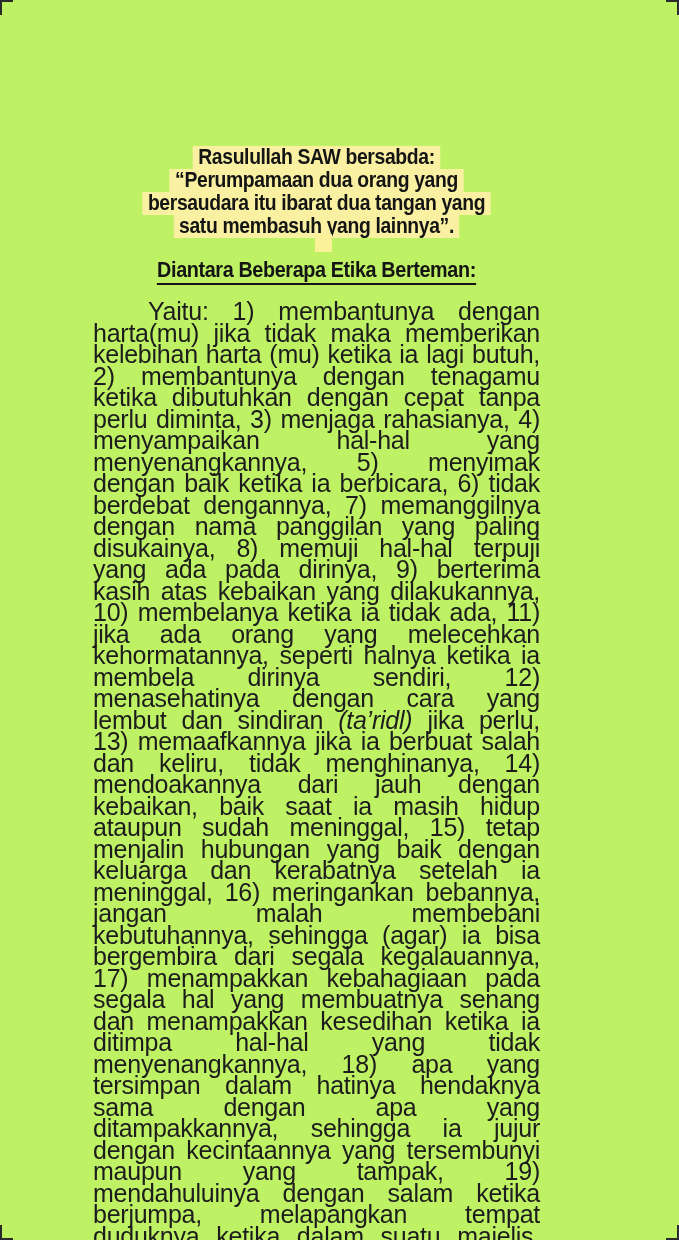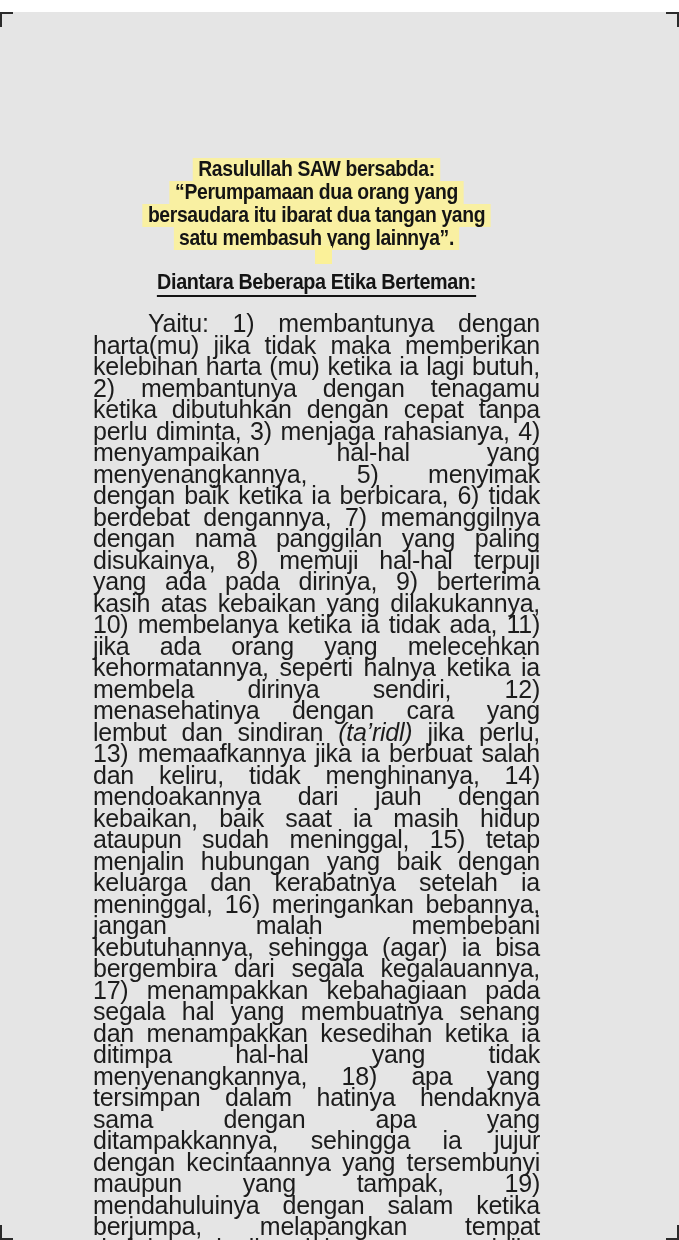--- a/index.html
+++ b/index.html
@@ -11,22 +11,21 @@
     width: 679px;
     height: 1240px;
     position: relative;
     font-family: "Liberation Sans", sans-serif;
     color: #1c1c1c;
     overflow: hidden;
   }
   .page {
     position: absolute;
     inset: 0;
-    background: #e5e5e5;
-    margin-top: 12px;
+    background: #bef264;
   }
   
   .corner {
     position: absolute;
     width: 11px;
     height: 13px;
   }
   .corner.tl { top: 0; left: 0;  border-top: 2px solid #2b2b2b; border-left: 2px solid #2b2b2b; }
   .corner.tr { top: 0; right: 0; border-top: 2px solid #2b2b2b; border-right: 2px solid #2b2b2b; }
   .corner.bl { bottom: 0; left: 0;  border-bottom: 2px solid #2b2b2b; border-left: 2px solid #2b2b2b; }

